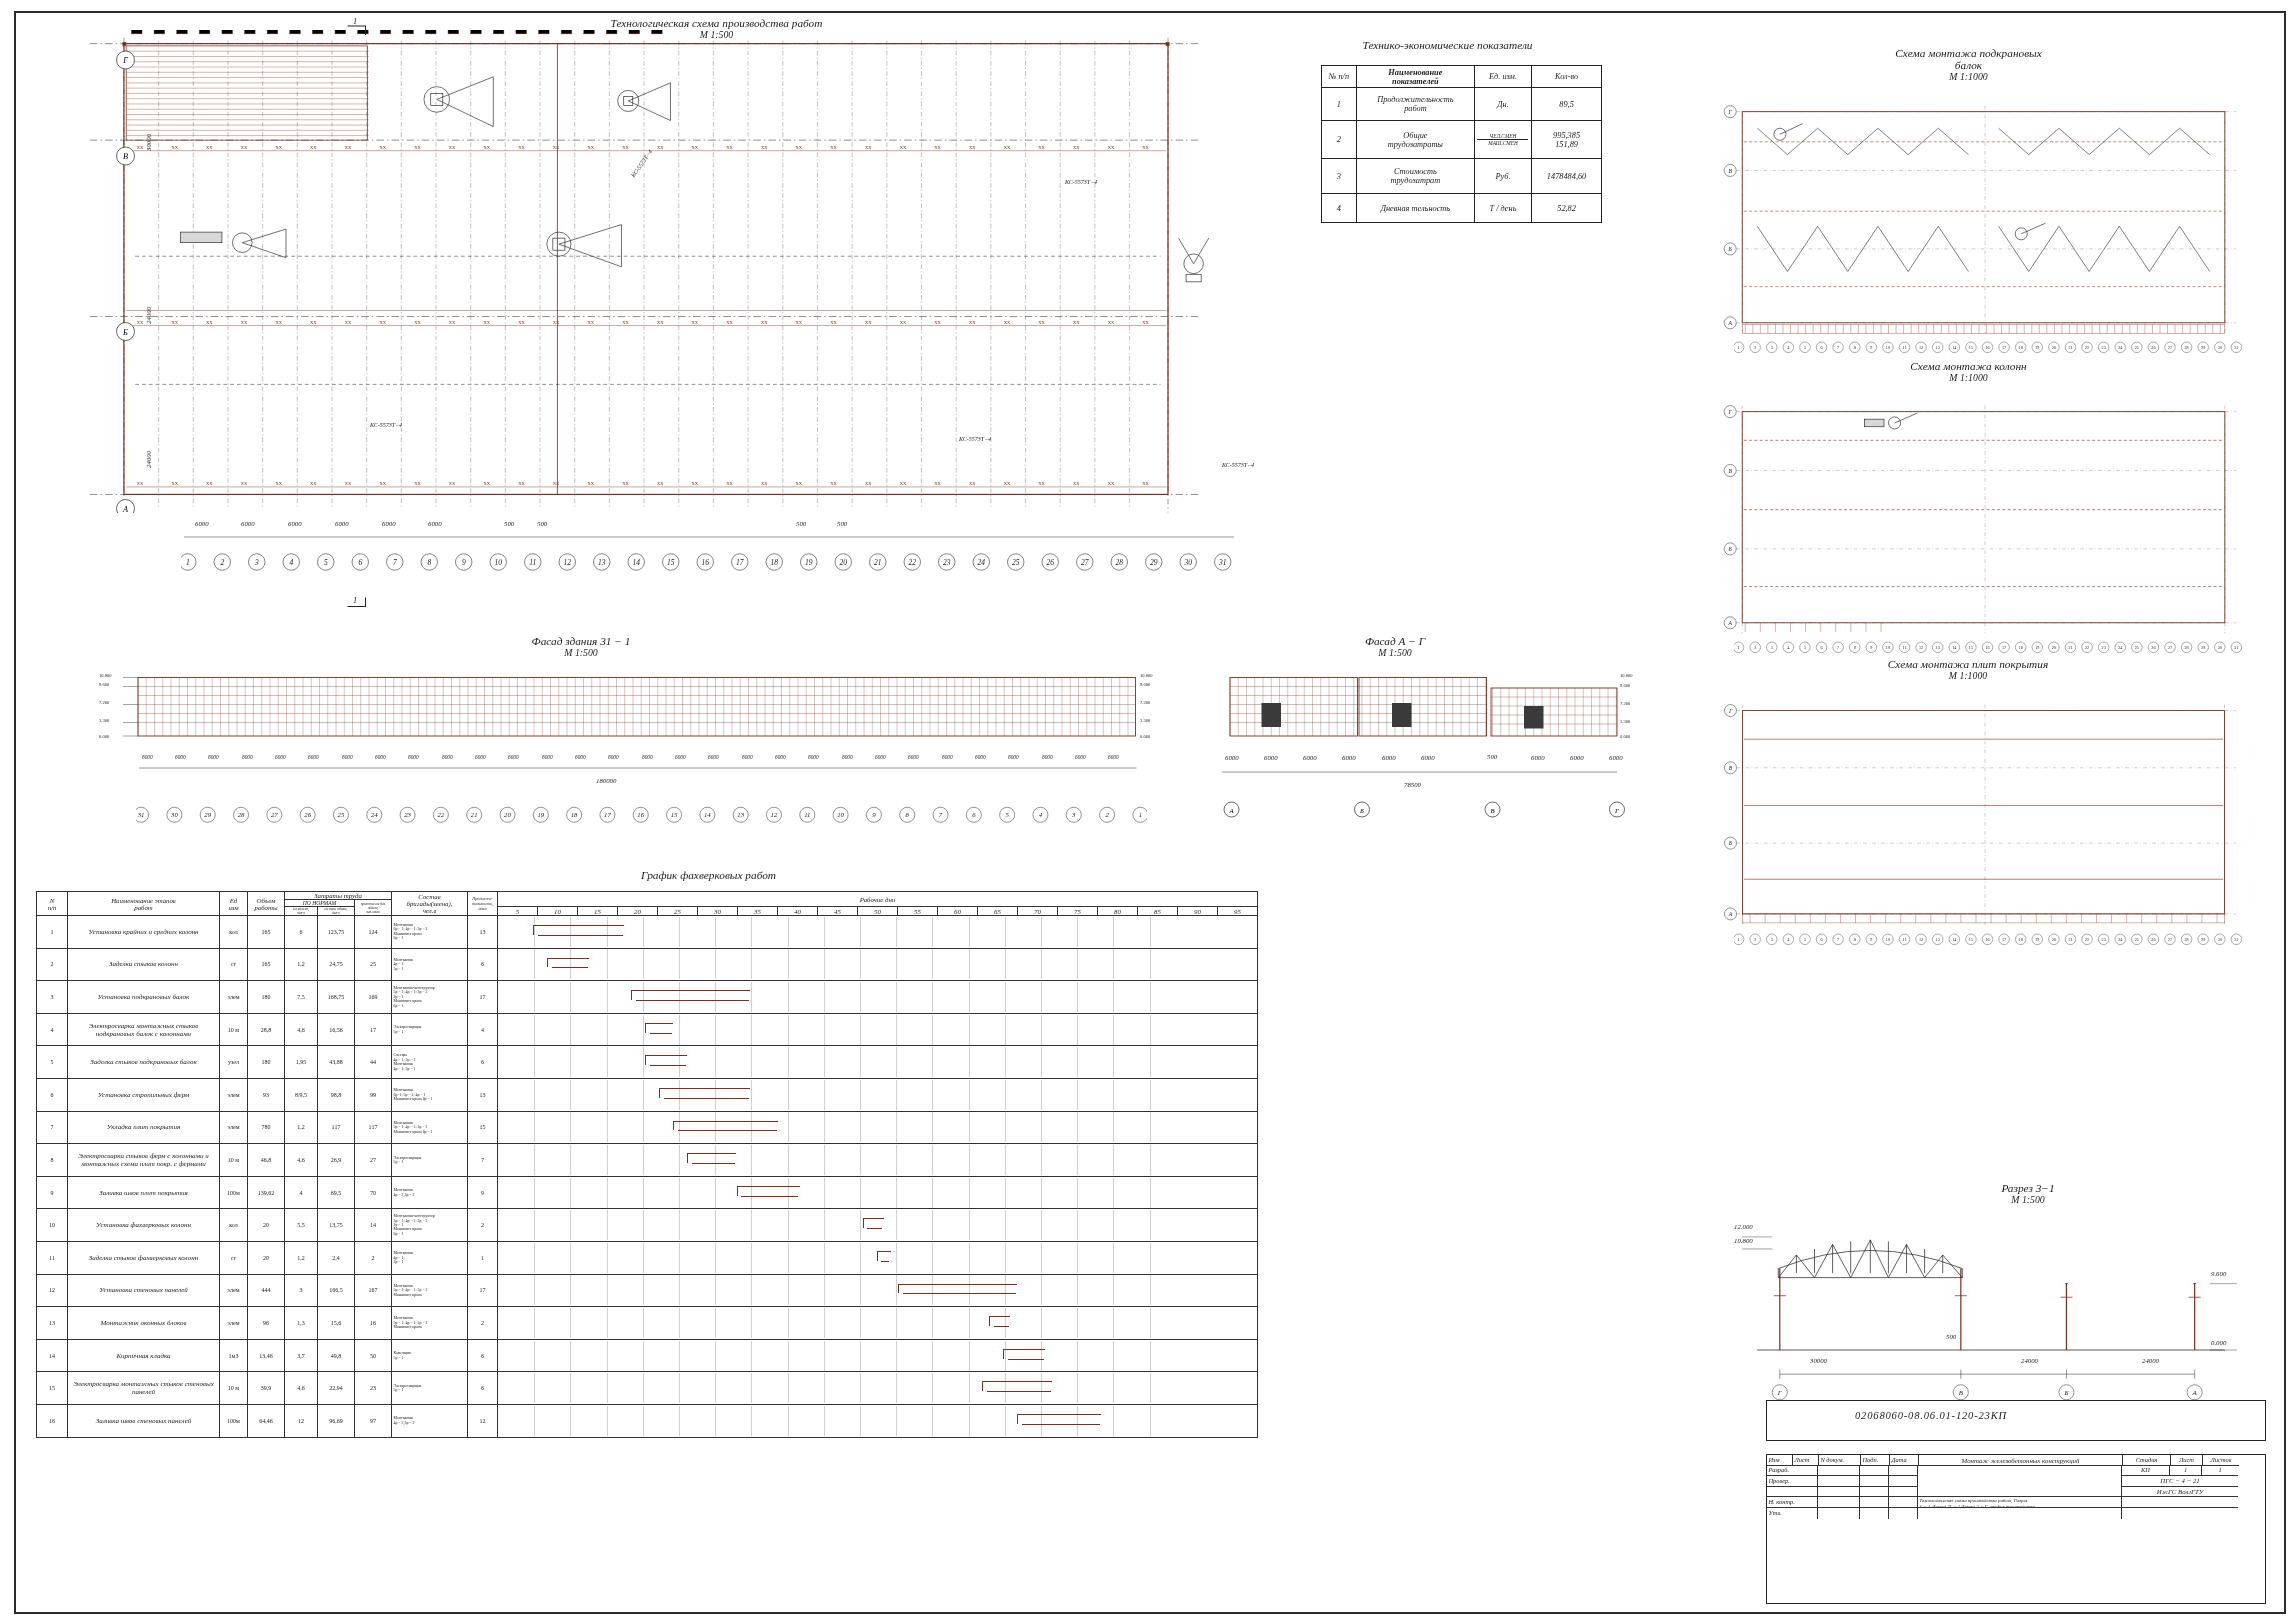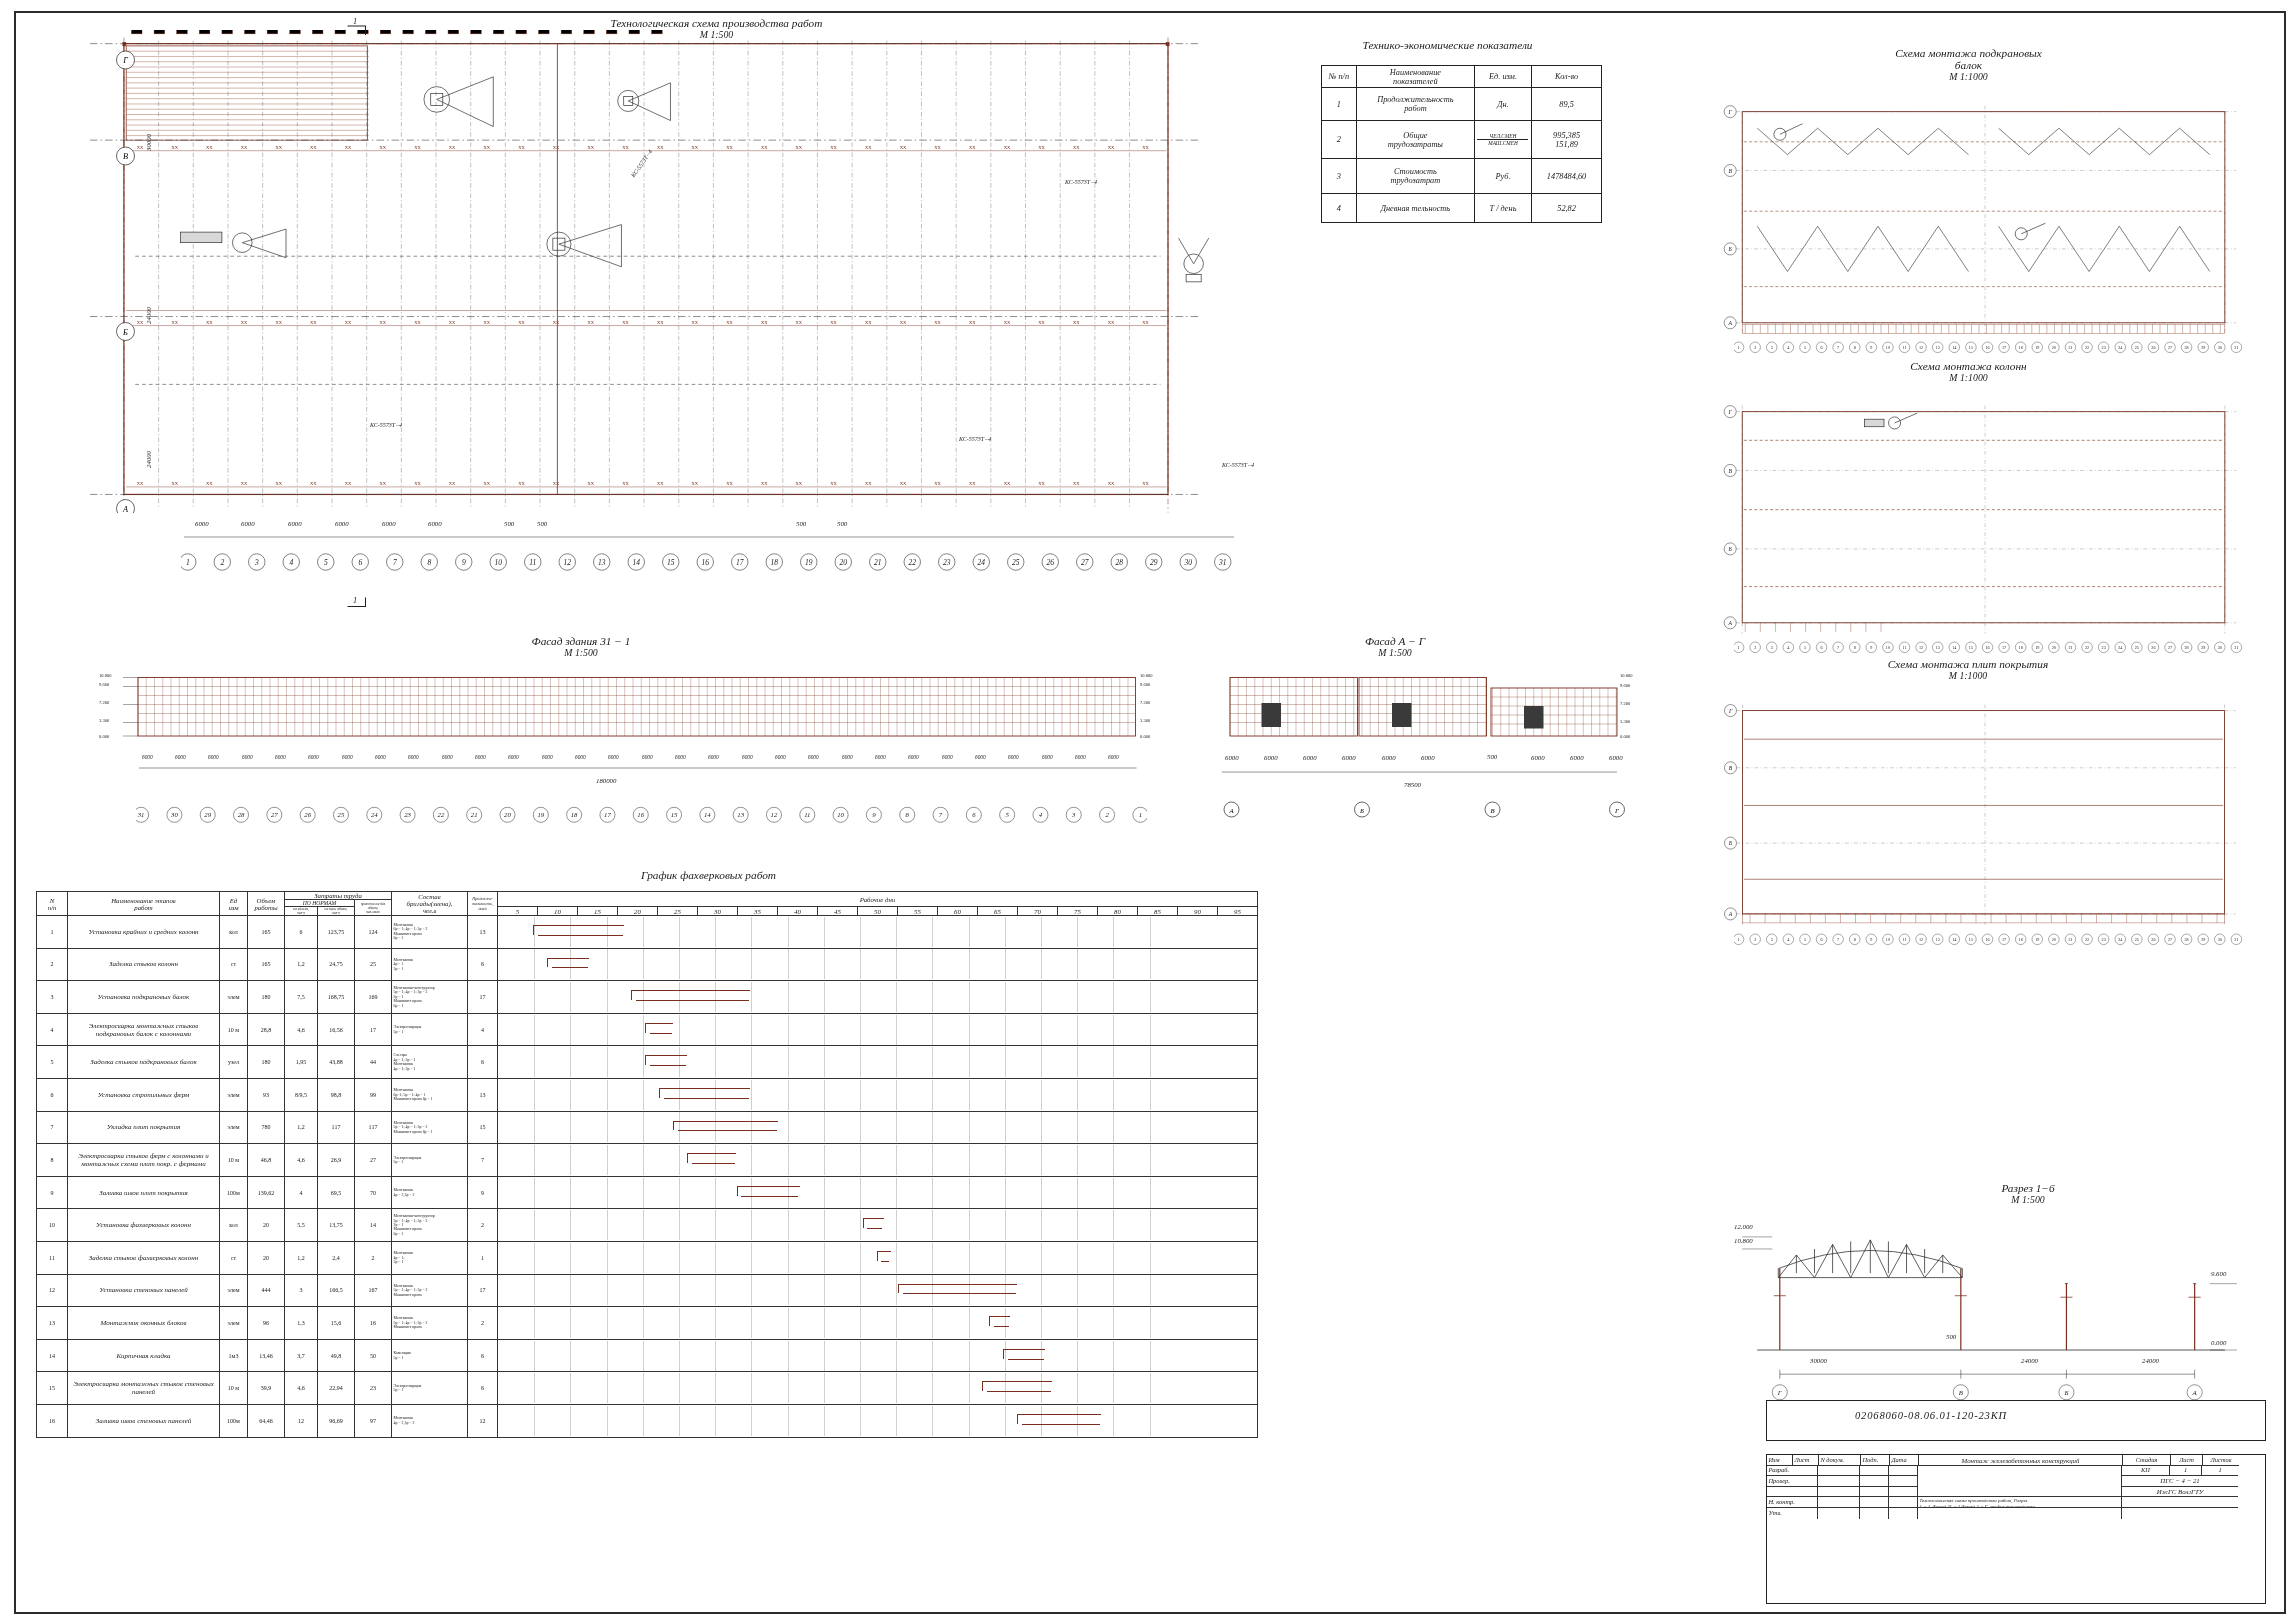--- a/index.html
+++ b/index.html
@@ -429,21 +429,21 @@
   </div>
 
   <div class="ttl" style="left:1312px;top:39px;width:271px;">
     <div class="t1">Технико-экономические показатели</div>
   </div>
   <div class="tek" style="top:65px;">
     <table>
       <tbody>
           <tr>
         <th style="width:29px;">№ п/п</th>
-        <th style="width:113px;">
+        <th style="width:113px;font-weight:bold;">
           <div>Наименование</div>
           <div>показателей</div>
         </th>
         <th style="width:51px;">Ед. изм.</th>
         <th style="width:65px;">Кол-во</th>
       </tr>
       <tr style="height:33px;">
         <td>1</td>
         <td class="nm">
           <div>Продолжительность</div>
@@ -1270,21 +1270,21 @@
       <circle cx="196" cy="14" r="10" fill="#fff" stroke="#333"></circle>
         <text x="196" y="18" font-size="9" text-anchor="middle" font-family="Liberation Serif, serif" font-style="italic">Б</text>
       <circle cx="370" cy="14" r="10" fill="#fff" stroke="#333"></circle>
         <text x="370" y="18" font-size="9" text-anchor="middle" font-family="Liberation Serif, serif" font-style="italic">В</text>
       <circle cx="536" cy="14" r="10" fill="#fff" stroke="#333"></circle>
         <text x="536" y="18" font-size="9" text-anchor="middle" font-family="Liberation Serif, serif" font-style="italic">Г</text>
     </svg>
   </div>
 
   <div class="ttl" style="left:1915px;top:1182px;width:226px;">
-    <div class="t1">Разрез 1−6</div>
+    <div class="t1">Разрез 3−1</div>
     <div class="t2">М 1:500</div>
   </div>
   <div class="blk" style="left:1727px;top:1199px;">
     <svg width="528" height="204" viewBox="0 0 700 270">
 
       <line x1="40" y1="200" x2="660" y2="200" stroke="#222" stroke-width="1"></line>
 
       <g stroke="#7a2f1e" stroke-width="1.6">
         <line x1="70" y1="200" x2="70" y2="92"></line>
         <line x1="310" y1="200" x2="310" y2="92"></line>

